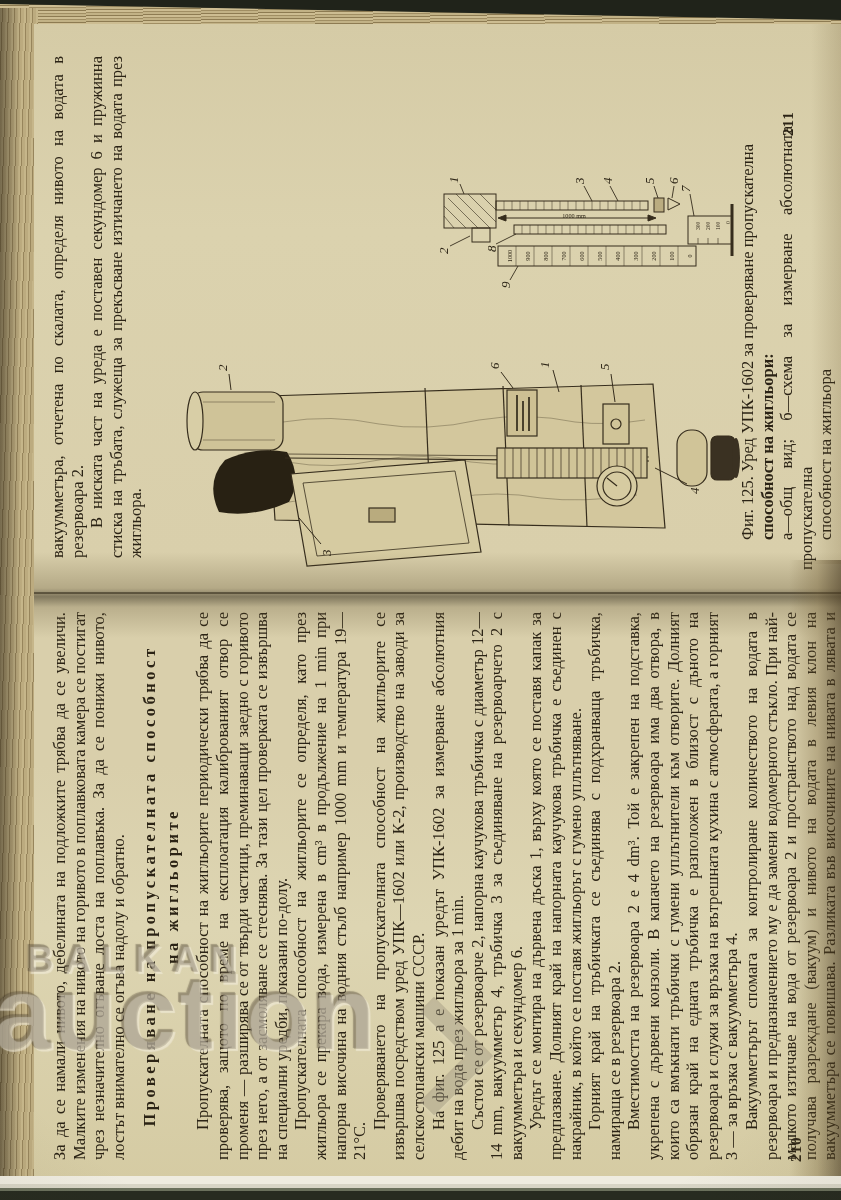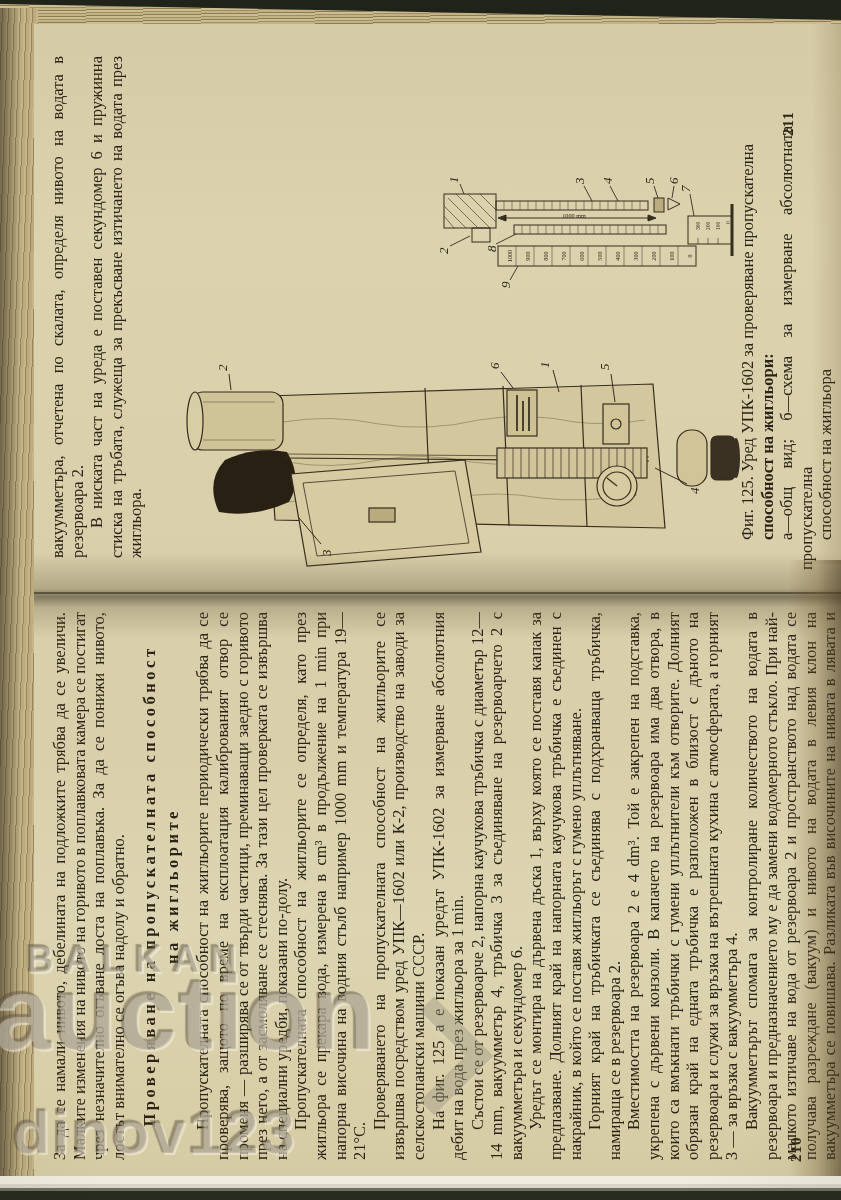--- a/index.html
+++ b/index.html
@@ -237,15 +237,14 @@
   <div class="gutter"></div>
   <div class="gutter-line"></div>
   <div class="right-shade-bottom"></div>
   <div class="right-shade-top"></div>
   <div class="edge-bottom"></div>
   <div class="vignette"></div>
 
   <div class="wm" id="wm-balkan">BALKAN</div>
   <div class="wm" id="wm-auction">auction</div>
   <div id="wm-chevron"></div>
-  <div class="wm" id="wm-user">dinov123</div>
 
 </div>
 
 </body></html>

